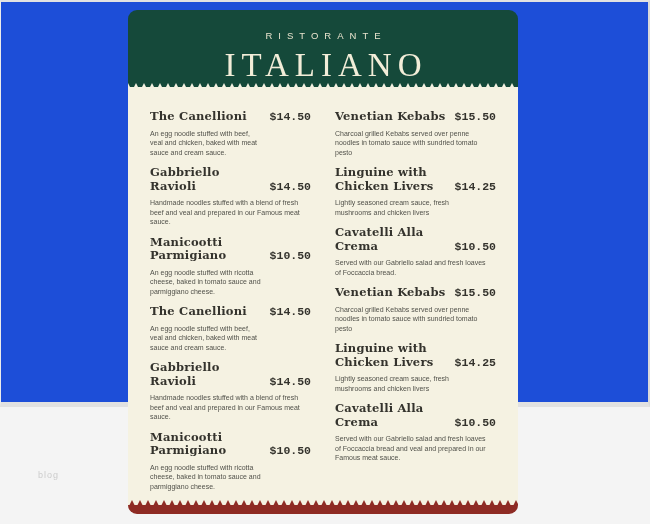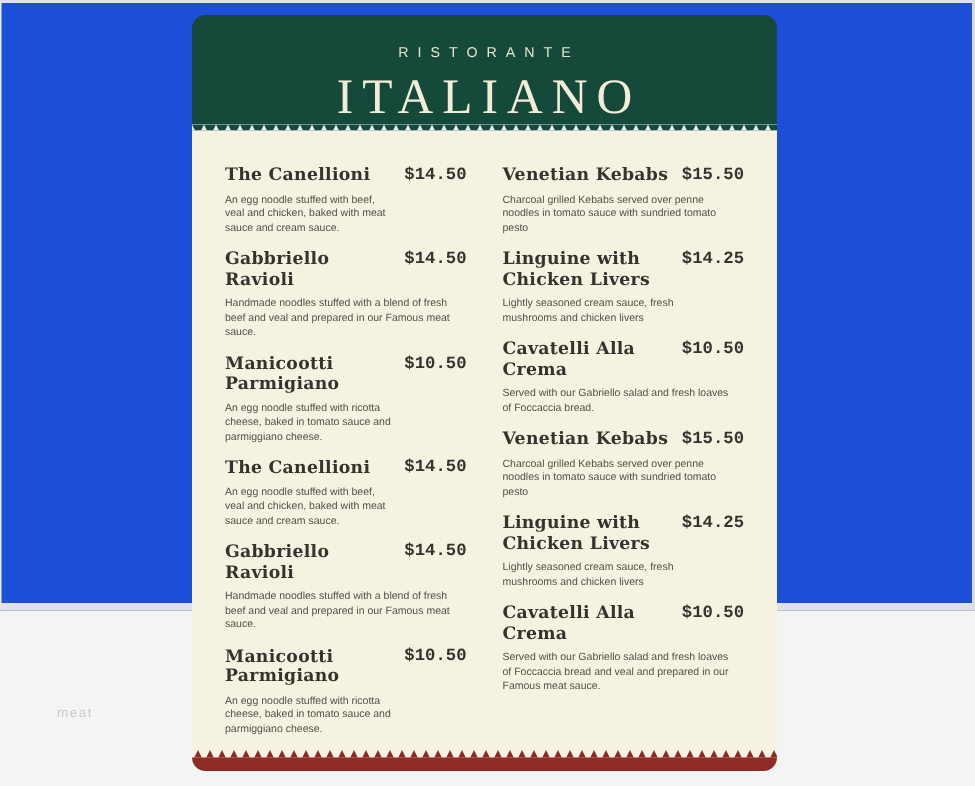--- a/index.html
+++ b/index.html
@@ -73,21 +73,21 @@
     background: #f5f2e2;
     padding: 23px 22px 0 22px;
     display: flex;
   }
   .menu-col { width: 161px; }
   .menu-col.left { margin-right: 24px; }
   .menu-item { margin-bottom: 9px; }
   .item-head {
     display: flex;
     justify-content: space-between;
-    align-items: flex-start;
+    align-items: flex-end;
   }
   .item-name {
     font-family: "DejaVu Serif", serif;
     font-weight: 700;
     font-size: 11.5px;
     line-height: 13.5px;
     letter-spacing: 0.2px;
     color: #34332d;
     white-space: pre-line;
   }
@@ -257,15 +257,15 @@
           <path d="M0,8 L4,0 L8,8 Z" fill="#8e2b24"></path>
         </pattern>
       </defs>
       <rect width="100%" height="8" fill="url(#teethUp)"></rect>
     </svg>
 
     <div class="menu-footer"></div>
 
   </div>
 
-  <div class="watermark">meat</div>
+  <div class="watermark">blog</div>
 
 </div>
 
 </body></html>

